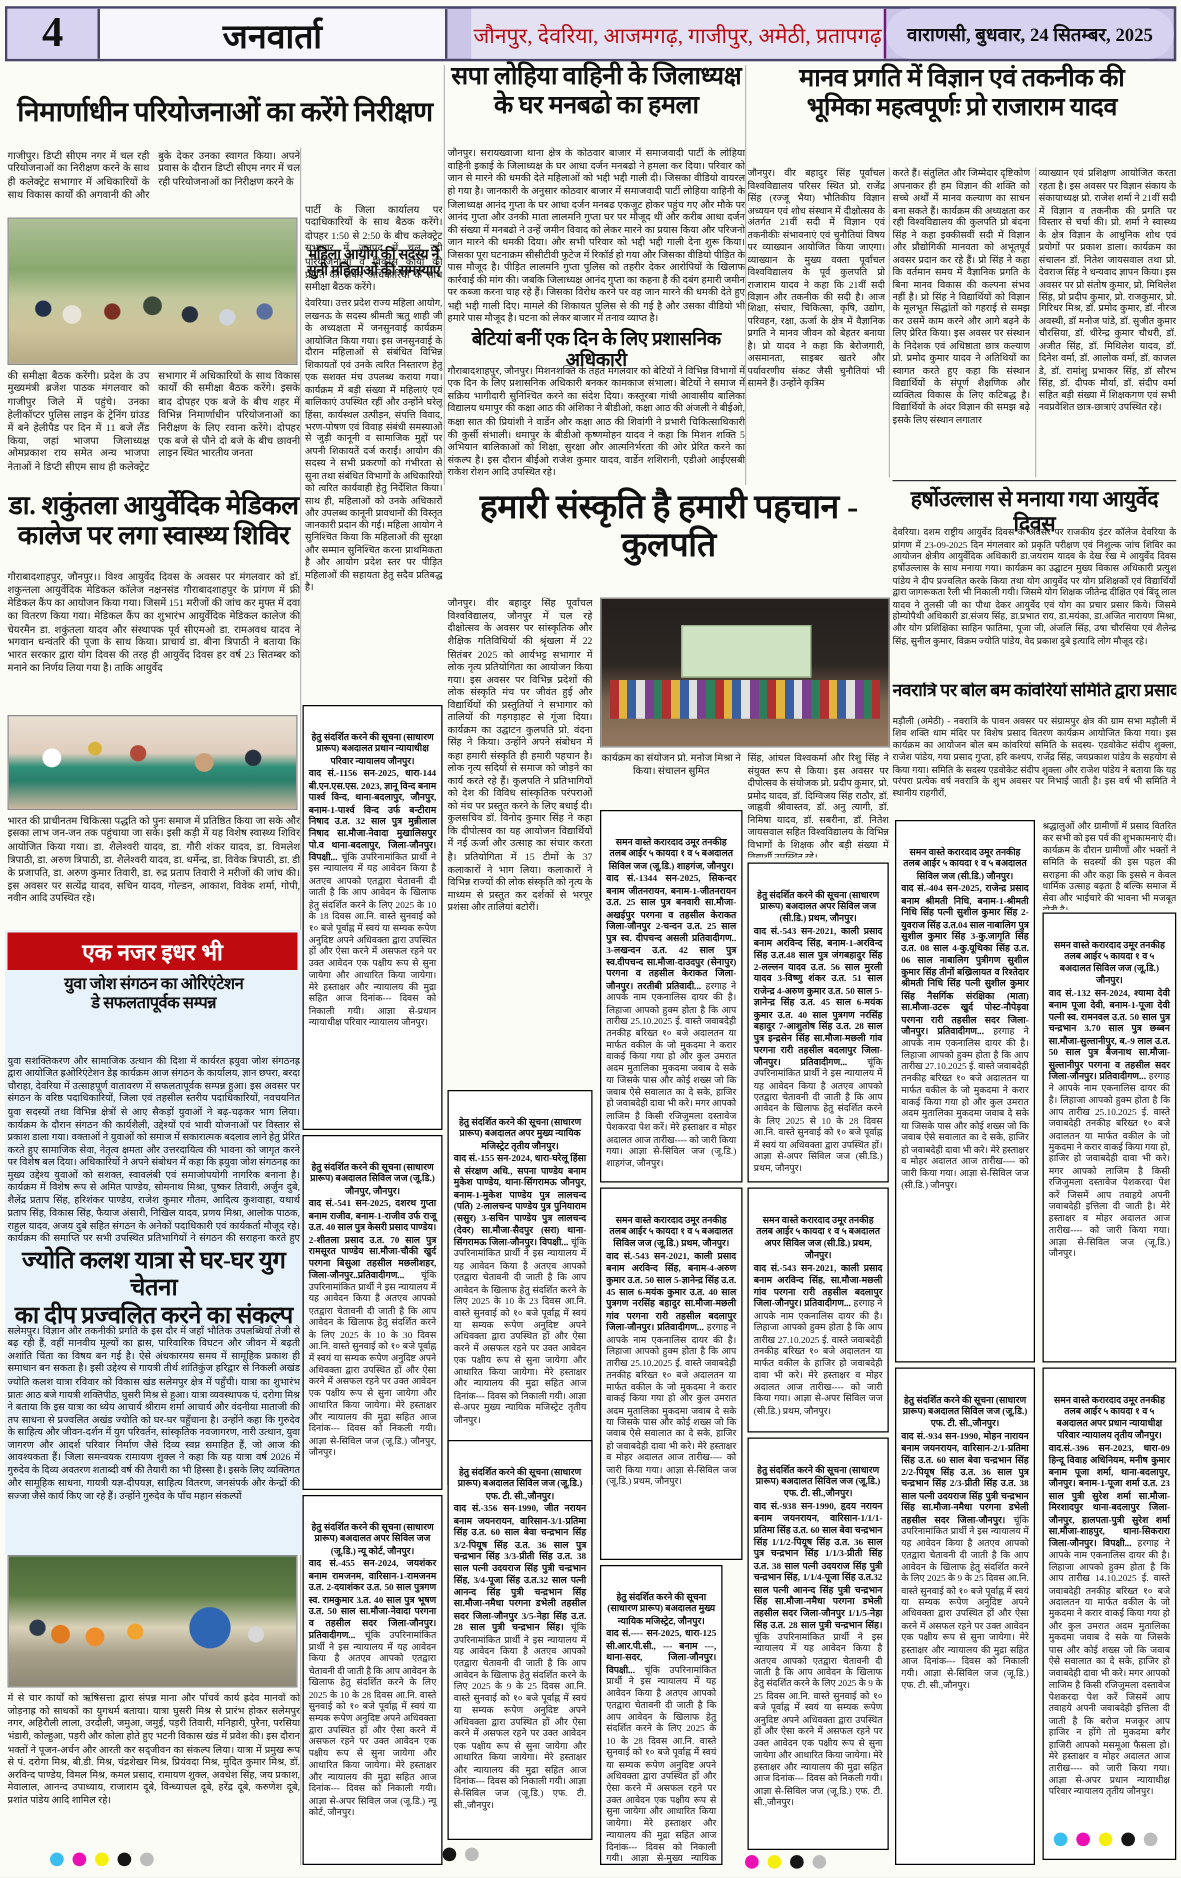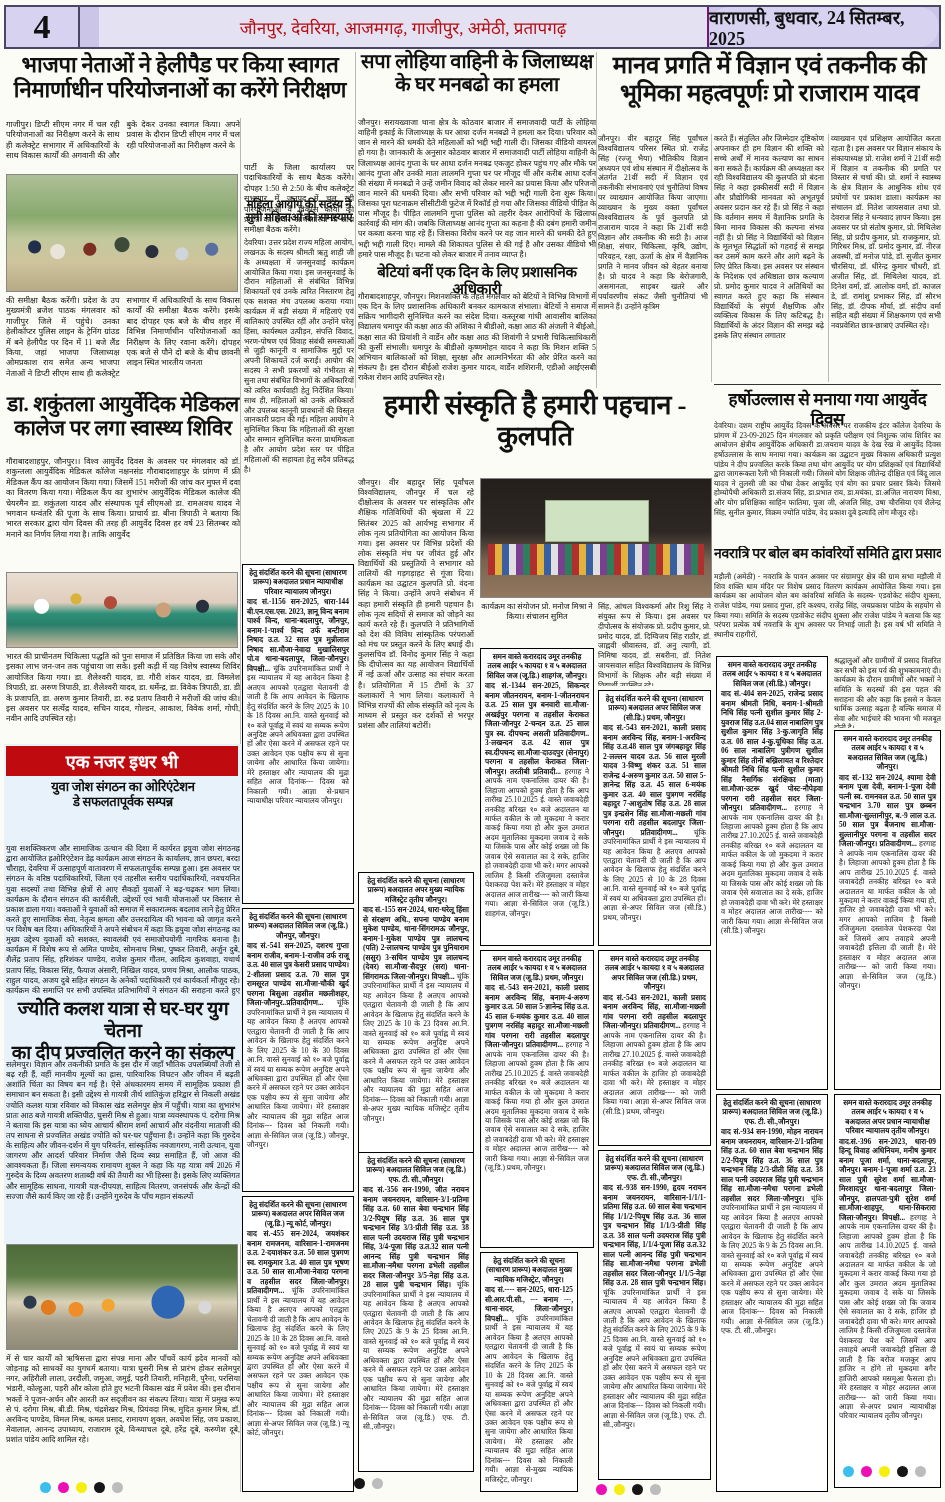--- a/index.html
+++ b/index.html
@@ -5,26 +5,26 @@
   html,body{margin:0;padding:0;background:#e9e9e4;}
   .page{position:relative;width:945px;height:1502px;background:#fcfcf7;overflow:hidden;
         font-family:"Liberation Serif","DejaVu Serif",serif;color:#111;}
   .abs{position:absolute;box-sizing:border-box;}
   
   .hdr{display:flex;border:2px solid #4a4668;background:#cbc6e8;}
   .hdr > div{display:flex;align-items:center;justify-content:center;}
   .hdr-num{width:72px;font-size:34px;font-weight:bold;background:#d6d2ef;border-right:2px solid #4a4668;}
   .hdr-mast{width:276px;font-size:27px;font-weight:bold;background:#f7f6fc;border-right:2px solid #4a4668;}
   .hdr-dist{flex:1;font-size:17px;font-weight:normal;color:#b50d12;background:#e4e2f2;border-right:2px solid #701a75;margin-left:19px;}
-  .hdr-date{width:230px;font-size:18px;font-weight:bold;background:#d6d2ef;border-radius:20px;}
+  .hdr-date{width:230px;font-size:15px;font-weight:bold;background:#d6d2ef;border-radius:20px;}
   
   .hl{font-weight:bold;text-align:center;line-height:1.15;letter-spacing:-0.3px;}
   .bt{font-size:8px;text-align:justify;line-height:1.3;overflow:hidden;}
   .bt2{column-count:2;column-gap:7px;}
-  .notice{border:1.6px solid #000;padding:3px 4px;font-size:7.4px;line-height:1.28;text-align:justify;overflow:hidden;background:#fff;}
+  .notice{border:1.6px solid #000;padding:20px 4px;font-size:7.4px;line-height:1.28;text-align:justify;overflow:hidden;background:#fff;}
   .notice .nt{display:block;font-weight:bold;text-align:center;margin-bottom:1px;}
   .notice .nc{font-weight:bold;}
   .banner{background:#bf0b10;color:#fff;font-weight:bold;display:flex;align-items:center;justify-content:center;font-size:18px;text-align:right;}
   .subhead{color:#b50d12;font-weight:bold;text-align:center;border-top:1.5px solid #3a3a3a;border-bottom:1.5px solid #3a3a3a;display:flex;align-items:center;justify-content:center;font-size:16px;}
   .tint{background:#e7f2fa;}
   .vrule{border-left:1px solid #b9b9b9;width:0;}
   .hrule{border-top:1.5px solid #333;height:0;}
   
   .photo{border:1px solid #888;}
   .photo1{background:
@@ -57,32 +57,33 @@
     background:repeating-linear-gradient(90deg,#b03030 0 7px,#e3b23c 7px 14px,#3a5fa0 14px 21px,#e0e0e0 21px 28px,#7a3f8f 28px 35px,#2e7d5b 35px 42px);}
   .dot{border-radius:50%;}
 </style>
 </head>
 <body>
 
 <div class="page">
 
   <div class="abs hdr" style="left:4px;top:5px;width:937px;height:44px;">
     <div class="hdr-num">4</div>
+    <div class="hdr-mast">जनवार्ता</div>
     <div class="hdr-dist">जौनपुर, देवरिया, आजमगढ़, गाजीपुर, अमेठी, प्रतापगढ़</div>
     <div class="hdr-date">वाराणसी, बुधवार, 24 सितम्बर, 2025</div>
   </div>
 
   <div class="abs vrule" style="left:355px;top:52px;height:336px;"></div>
   <div class="abs vrule" style="left:596px;top:52px;height:336px;"></div>
   <div class="abs vrule" style="left:711px;top:134px;height:248px;"></div>
   <div class="abs vrule" style="left:828px;top:134px;height:248px;"></div>
   <div class="abs vrule" style="left:240px;top:118px;height:1374px;"></div>
 
   <div class="abs hl" style="left:6px;top:52px;width:348px;height:64px;font-size:22px;">
-    <span>भाजपा नेताओं ने हेलीपैड पर किया स्वागत</span><br>
+    <br>
     <span>निमार्णाधीन परियोजनाओं का करेंगे निरीक्षण</span>
   </div>
   <div class="abs bt bt2" style="left:6px;top:120px;width:234px;height:52px;">गाजीपुर। डिप्टी सीएम नगर में चल रही परियोजनाओं का निरीक्षण करने के साथ ही कलेक्ट्रेट सभागार में अधिकारियों के साथ विकास कार्यों की अगवानी की और बुके देकर उनका स्वागत किया। अपने प्रवास के दौरान डिप्टी सीएम नगर में चल रही परियोजनाओं का निरीक्षण करने के</div>
   <div class="abs bt" style="left:244px;top:118px;width:110px;height:78px;margin-top:45px;">पार्टी के जिला कार्यालय पर पदाधिकारियों के साथ बैठक करेंगे। दोपहर 1:50 से 2:50 के बीच कलेक्ट्रेट सभागार में जनपद में चल रही परियोजनाओं व विकास कार्यों की प्रगति को लेकर अधिकारियों के साथ समीक्षा बैठक करेंगे।</div>
   <div class="abs photo photo1" style="left:6px;top:174px;width:232px;height:118px;"></div>
   <div class="abs bt bt2" style="left:6px;top:296px;width:234px;height:92px;">की समीक्षा बैठक करेंगी। प्रदेश के उप मुख्यमंत्री ब्रजेश पाठक मंगलवार को गाजीपुर जिले में पहुंचे। उनका हेलीकॉप्टर पुलिस लाइन के ट्रेनिंग ग्रांउड में बने हेलीपैड पर दिन में 11 बजे लैंड किया, जहां भाजपा जिलाध्यक्ष ओमप्रकाश राय समेत अन्य भाजपा नेताओं ने डिप्टी सीएम साथ ही कलेक्ट्रेट सभागार में अधिकारियों के साथ विकास कार्यों की समीक्षा बैठक करेंगे। इसके बाद दोपहर एक बजे के बीच शहर में विभिन्न निमार्णाधीन परियोजनाओं का निरीक्षण के लिए रवाना करेंगे। दोपहर एक बजे से पौने दो बजे के बीच छावनी लाइन स्थित भारतीय जनता</div>
 
   <div class="abs hl" style="left:244px;top:198px;width:110px;height:38px;font-size:11.5px;">
     <span>महिला आयोग की सदस्य ने</span><br>
     <span>सुनी महिलाओं की समस्याएं</span>
@@ -113,21 +114,21 @@
   <div class="abs bt" style="left:6px;top:1354px;width:234px;height:122px;font-size:7.8px;">में से चार कार्यों को ऋषिसत्ता द्वारा संपन्न माना और पाँचवें कार्य ह्रदेव मानवों को जोड़नाह्र को साधकों का युगधर्म बताया। यात्रा घुसरी मिश्र से प्रारंभ होकर सलेमपुर नगर, अहिरौली लाला, उरदौली, जमुआ, जमुई, पड़री तिवारी, मनिहारी, पुरैना, परसिया भंडारी, कोल्हुआ, पड़री और कोला होते हुए भटनी विकास खंड में प्रवेश की। इस दौरान भक्तों ने पूजन-अर्चन और आरती कर सद्जीवन का संकल्प लिया। यात्रा में प्रमुख रूप से पं. दरोगा मिश्र, बी.डी. मिश्र, चंद्रशेखर मिश्र, प्रियंवदा मिश्र, मुदित कुमार मिश्र, डॉ. अरविन्द पाण्डेय, विमल मिश्र, कमल प्रसाद, रामायण शुक्ल, अवधेश सिंह, जय प्रकाश, मेवालाल, आनन्द उपाध्याय, राजाराम दूबे, विन्ध्याचल दूबे, हरेंद्र दूबे, करुणेश दूबे, प्रशांत पांडेय आदि शामिल रहे।</div>
 
   <div class="abs hl" style="left:358px;top:50px;width:238px;height:66px;font-size:20px;">
     <span>सपा लोहिया वाहिनी के जिलाध्यक्ष</span><br>
     <span>के घर मनबढो का हमला</span>
   </div>
   <div class="abs bt" style="left:358px;top:118px;width:238px;height:144px;font-size:7.8px;">जौनपुर। सरायख्वाजा थाना क्षेत्र के कोठवार बाजार में समाजवादी पार्टी के लोहिया वाहिनी इकाई के जिलाध्यक्ष के घर आधा दर्जन मनबढो ने हमला कर दिया। परिवार को जान से मारने की धमकी देते महिलाओं को भद्दी भद्दी गाली दी। जिसका वीडियो वायरल हो गया है। जानकारी के अनुसार कोठवार बाजार में समाजवादी पार्टी लोहिया वाहिनी के जिलाध्यक्ष आनंद गुप्ता के घर आधा दर्जन मनबढ एकजुट होकर पहुंच गए और मौके पर आनंद गुप्ता और उनकी माता लालमनि गुप्ता घर पर मौजूद थीं और करीब आधा दर्जन की संख्या में मनबढो ने उन्हें जमीन विवाद को लेकर मारने का प्रयास किया और परिजनो जान मारने की धमकी दिया। और सभी परिवार को भद्दी भद्दी गाली देना शुरू किया। जिसका पूरा घटनाक्रम सीसीटीवी फुटेज में रिकॉर्ड हो गया और जिसका वीडियो पीड़ित के पास मौजूद है। पीड़ित लालमनि गुप्ता पुलिस को तहरीर देकर आरोपियों के खिलाफ कार्रवाई की मांग की। जबकि जिलाध्यक्ष आनंद गुप्ता का कहना है की दबंग हमारी जमीन पर कब्जा करना चाह रहे हैं। जिसका विरोध करने पर वह जान मारने की धमकी देते हुए भद्दी भद्दी गाली दिए। मामले की शिकायत पुलिस से की गई है और उसका वीडियो भी हमारे पास मौजूद है। घटना को लेकर बाजार में तनाव व्याप्त है।</div>
   <div class="abs hl" style="left:358px;top:264px;width:238px;height:26px;font-size:15px;">बेटियां बनीं एक दिन के लिए प्रशासनिक अधिकारी</div>
   <div class="abs bt" style="left:358px;top:292px;width:238px;height:94px;font-size:7.8px;">गौराबादशाहपुर, जौनपुर। मिशनशक्ति के तहत मंगलवार को बेटियों ने विभिन्न विभागों में एक दिन के लिए प्रशासनिक अधिकारी बनकर कामकाज संभाला। बेटियों ने समाज में सक्रिय भागीदारी सुनिश्चित करने का संदेश दिया। कस्तूरबा गांधी आवासीय बालिका विद्यालय धमापुर की कक्षा आठ की अंशिका ने बीडीओ, कक्षा आठ की अंजली ने बीईओ, कक्षा सात की प्रियांशी ने वार्डेन और कक्षा आठ की शिवांगी ने प्रभारी चिकित्साधिकारी की कुर्सी संभाली। धमापुर के बीडीओ कृष्णमोहन यादव ने कहा कि मिशन शक्ति 5 अभियान बालिकाओं को शिक्षा, सुरक्षा और आत्मनिर्भरता की ओर प्रेरित करने का संकल्प है। इस दौरान बीईओ राजेश कुमार यादव, वार्डेन शशिरानी, एडीओ आईएसबी राकेश रोशन आदि उपस्थित रहे।</div>
 
-  <div class="abs hl" style="left:598px;top:52px;width:343px;height:78px;font-size:24px;">
+  <div class="abs hl" style="left:598px;top:52px;width:343px;height:78px;font-size:20px;">
     <span>मानव प्रगति में विज्ञान एवं तकनीक की</span><br>
     <span>भूमिका महत्वपूर्णः प्रो राजाराम यादव</span>
   </div>
   <div class="abs bt" style="left:598px;top:134px;width:110px;height:252px;font-size:7.6px;">जौनपुर। वीर बहादुर सिंह पूर्वांचल विश्वविद्यालय परिसर स्थित प्रो. राजेंद्र सिंह (रज्जू भैया) भौतिकीय विज्ञान अध्ययन एवं शोध संस्थान में दीक्षोत्सव के अंतर्गत 21वीं सदी में विज्ञान एवं तकनीकीः संभावनाएं एवं चुनौतियां विषय पर व्याख्यान आयोजित किया जाएगा। व्याख्यान के मुख्य वक्ता पूर्वांचल विश्वविद्यालय के पूर्व कुलपति प्रो राजाराम यादव ने कहा कि 21वीं सदी विज्ञान और तकनीक की सदी है। आज शिक्षा, संचार, चिकित्सा, कृषि, उद्योग, परिवहन, रक्षा, ऊर्जा के क्षेत्र में वैज्ञानिक प्रगति ने मानव जीवन को बेहतर बनाया है। प्रो यादव ने कहा कि बेरोजगारी, असमानता, साइबर खतरे और पर्यावरणीय संकट जैसी चुनौतियां भी सामने हैं। उन्होंने कृत्रिम</div>
   <div class="abs bt" style="left:714px;top:134px;width:110px;height:252px;font-size:7.6px;">करते हैं। संतुलित और जिम्मेदार दृष्टिकोण अपनाकर ही हम विज्ञान की शक्ति को सच्चे अर्थों में मानव कल्याण का साधन बना सकते हैं। कार्यक्रम की अध्यक्षता कर रही विश्वविद्यालय की कुलपति प्रो बंदना सिंह ने कहा इक्कीसवीं सदी में विज्ञान और प्रौद्योगिकी मानवता को अभूतपूर्व अवसर प्रदान कर रहे हैं। प्रो सिंह ने कहा कि वर्तमान समय में वैज्ञानिक प्रगति के बिना मानव विकास की कल्पना संभव नहीं है। प्रो सिंह ने विद्यार्थियों को विज्ञान के मूलभूत सिद्धांतों को गहराई से समझ कर उसमें काम करने और आगे बढ़ने के लिए प्रेरित किया। इस अवसर पर संस्थान के निदेशक एवं अधिष्ठाता छात्र कल्याण प्रो. प्रमोद कुमार यादव ने अतिथियों का स्वागत करते हुए कहा कि संस्थान विद्यार्थियों के संपूर्ण शैक्षणिक और व्यक्तित्व विकास के लिए कटिबद्ध है। विद्यार्थियों के अंदर विज्ञान की समझ बढ़े इसके लिए संस्थान लगातार</div>
   <div class="abs bt" style="left:831px;top:134px;width:110px;height:252px;font-size:7.6px;">व्याख्यान एवं प्रशिक्षण आयोजित करता रहता है। इस अवसर पर विज्ञान संकाय के संकायाध्यक्ष प्रो. राजेश शर्मा ने 21वीं सदी में विज्ञान व तकनीक की प्रगति पर विस्तार से चर्चा की। प्रो. शर्मा ने स्वास्थ्य के क्षेत्र विज्ञान के आधुनिक शोध एवं प्रयोगों पर प्रकाश डाला। कार्यक्रम का संचालन डॉ. नितेश जायसवाल तथा प्रो. देवराज सिंह ने धन्यवाद ज्ञापन किया। इस अवसर पर प्रो संतोष कुमार, प्रो. मिथिलेश सिंह, प्रो प्रदीप कुमार, प्रो. राजकुमार, प्रो. गिरिधर मिश्र, डॉ. प्रमोद कुमार, डॉ. नीरज अवस्थी, डॉ मनोज पांडे, डॉ. सुजीत कुमार चौरसिया, डॉ. धीरेन्द्र कुमार चौधरी, डॉ. अजीत सिंह, डॉ. मिथिलेश यादव, डॉ. दिनेश वर्मा, डॉ. आलोक वर्मा, डॉ. काजल डे, डॉ. रामांशु प्रभाकर सिंह, डॉ सौरभ सिंह, डॉ. दीपक मौर्या, डॉ. संदीप वर्मा सहित बड़ी संख्या में शिक्षकगण एवं सभी नवप्रवेशित छात्र-छात्राएं उपस्थित रहे।</div>
 
   <div class="abs hl" style="left:358px;top:390px;width:354px;height:44px;font-size:27px;">हमारी संस्कृति है हमारी पहचान - कुलपति</div>
   <div class="abs bt" style="left:358px;top:478px;width:116px;height:350px;font-size:7.8px;">
     <span>जौनपुर। वीर बहादुर सिंह पूर्वांचल विश्वविद्यालय, जौनपुर में चल रहे दीक्षोत्सव के अवसर पर सांस्कृतिक और शैक्षिक गतिविधियों की श्रृंखला में 22 सितंबर 2025 को आर्यभट्ट सभागार में लोक नृत्य प्रतियोगिता का आयोजन किया गया। इस अवसर पर विभिन्न प्रदेशों की लोक संस्कृति मंच पर जीवंत हुई और विद्यार्थियों की प्रस्तुतियों ने सभागार को तालियों की गड़गड़ाहट से गूंजा दिया। कार्यक्रम का उद्घाटन कुलपति प्रो. वंदना सिंह ने किया। उन्होंने अपने संबोधन में कहा हमारी संस्कृति ही हमारी पहचान है। लोक नृत्य सदियों से समाज को जोड़ने का कार्य करते रहे हैं। कुलपति ने प्रतिभागियों को देश की विविध सांस्कृतिक परंपराओं को मंच पर प्रस्तुत करने के लिए बधाई दी।</span>

